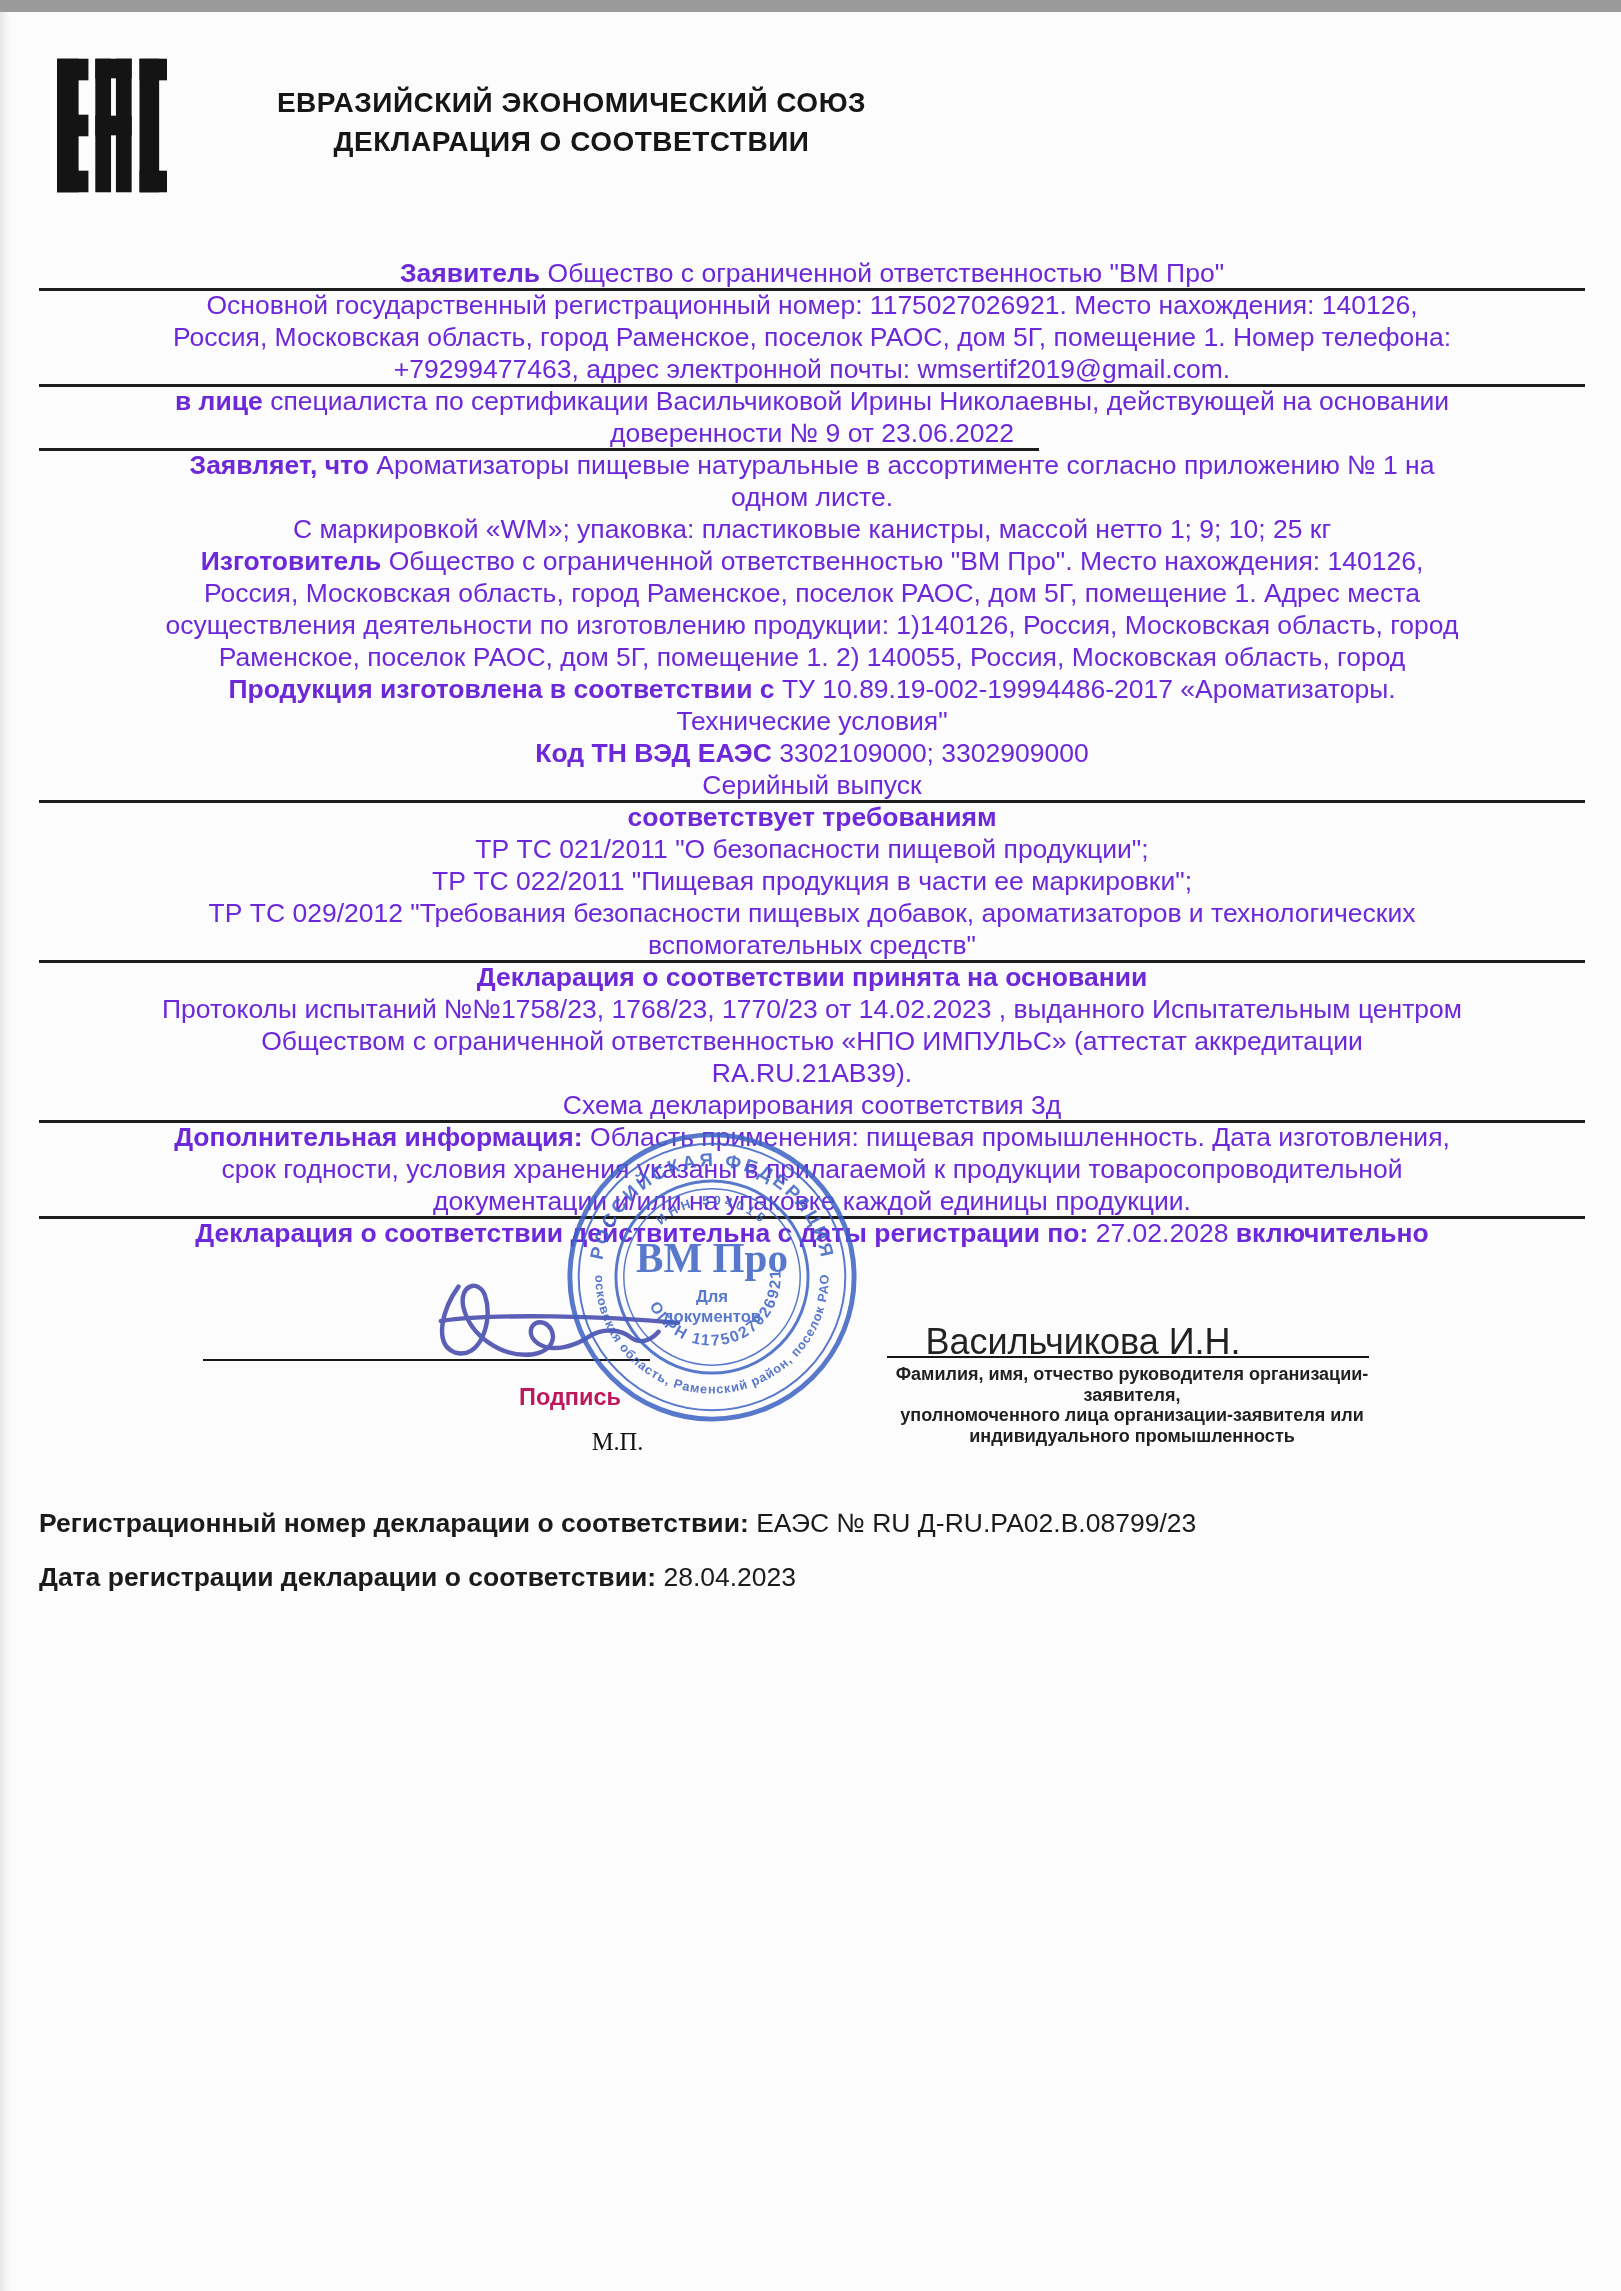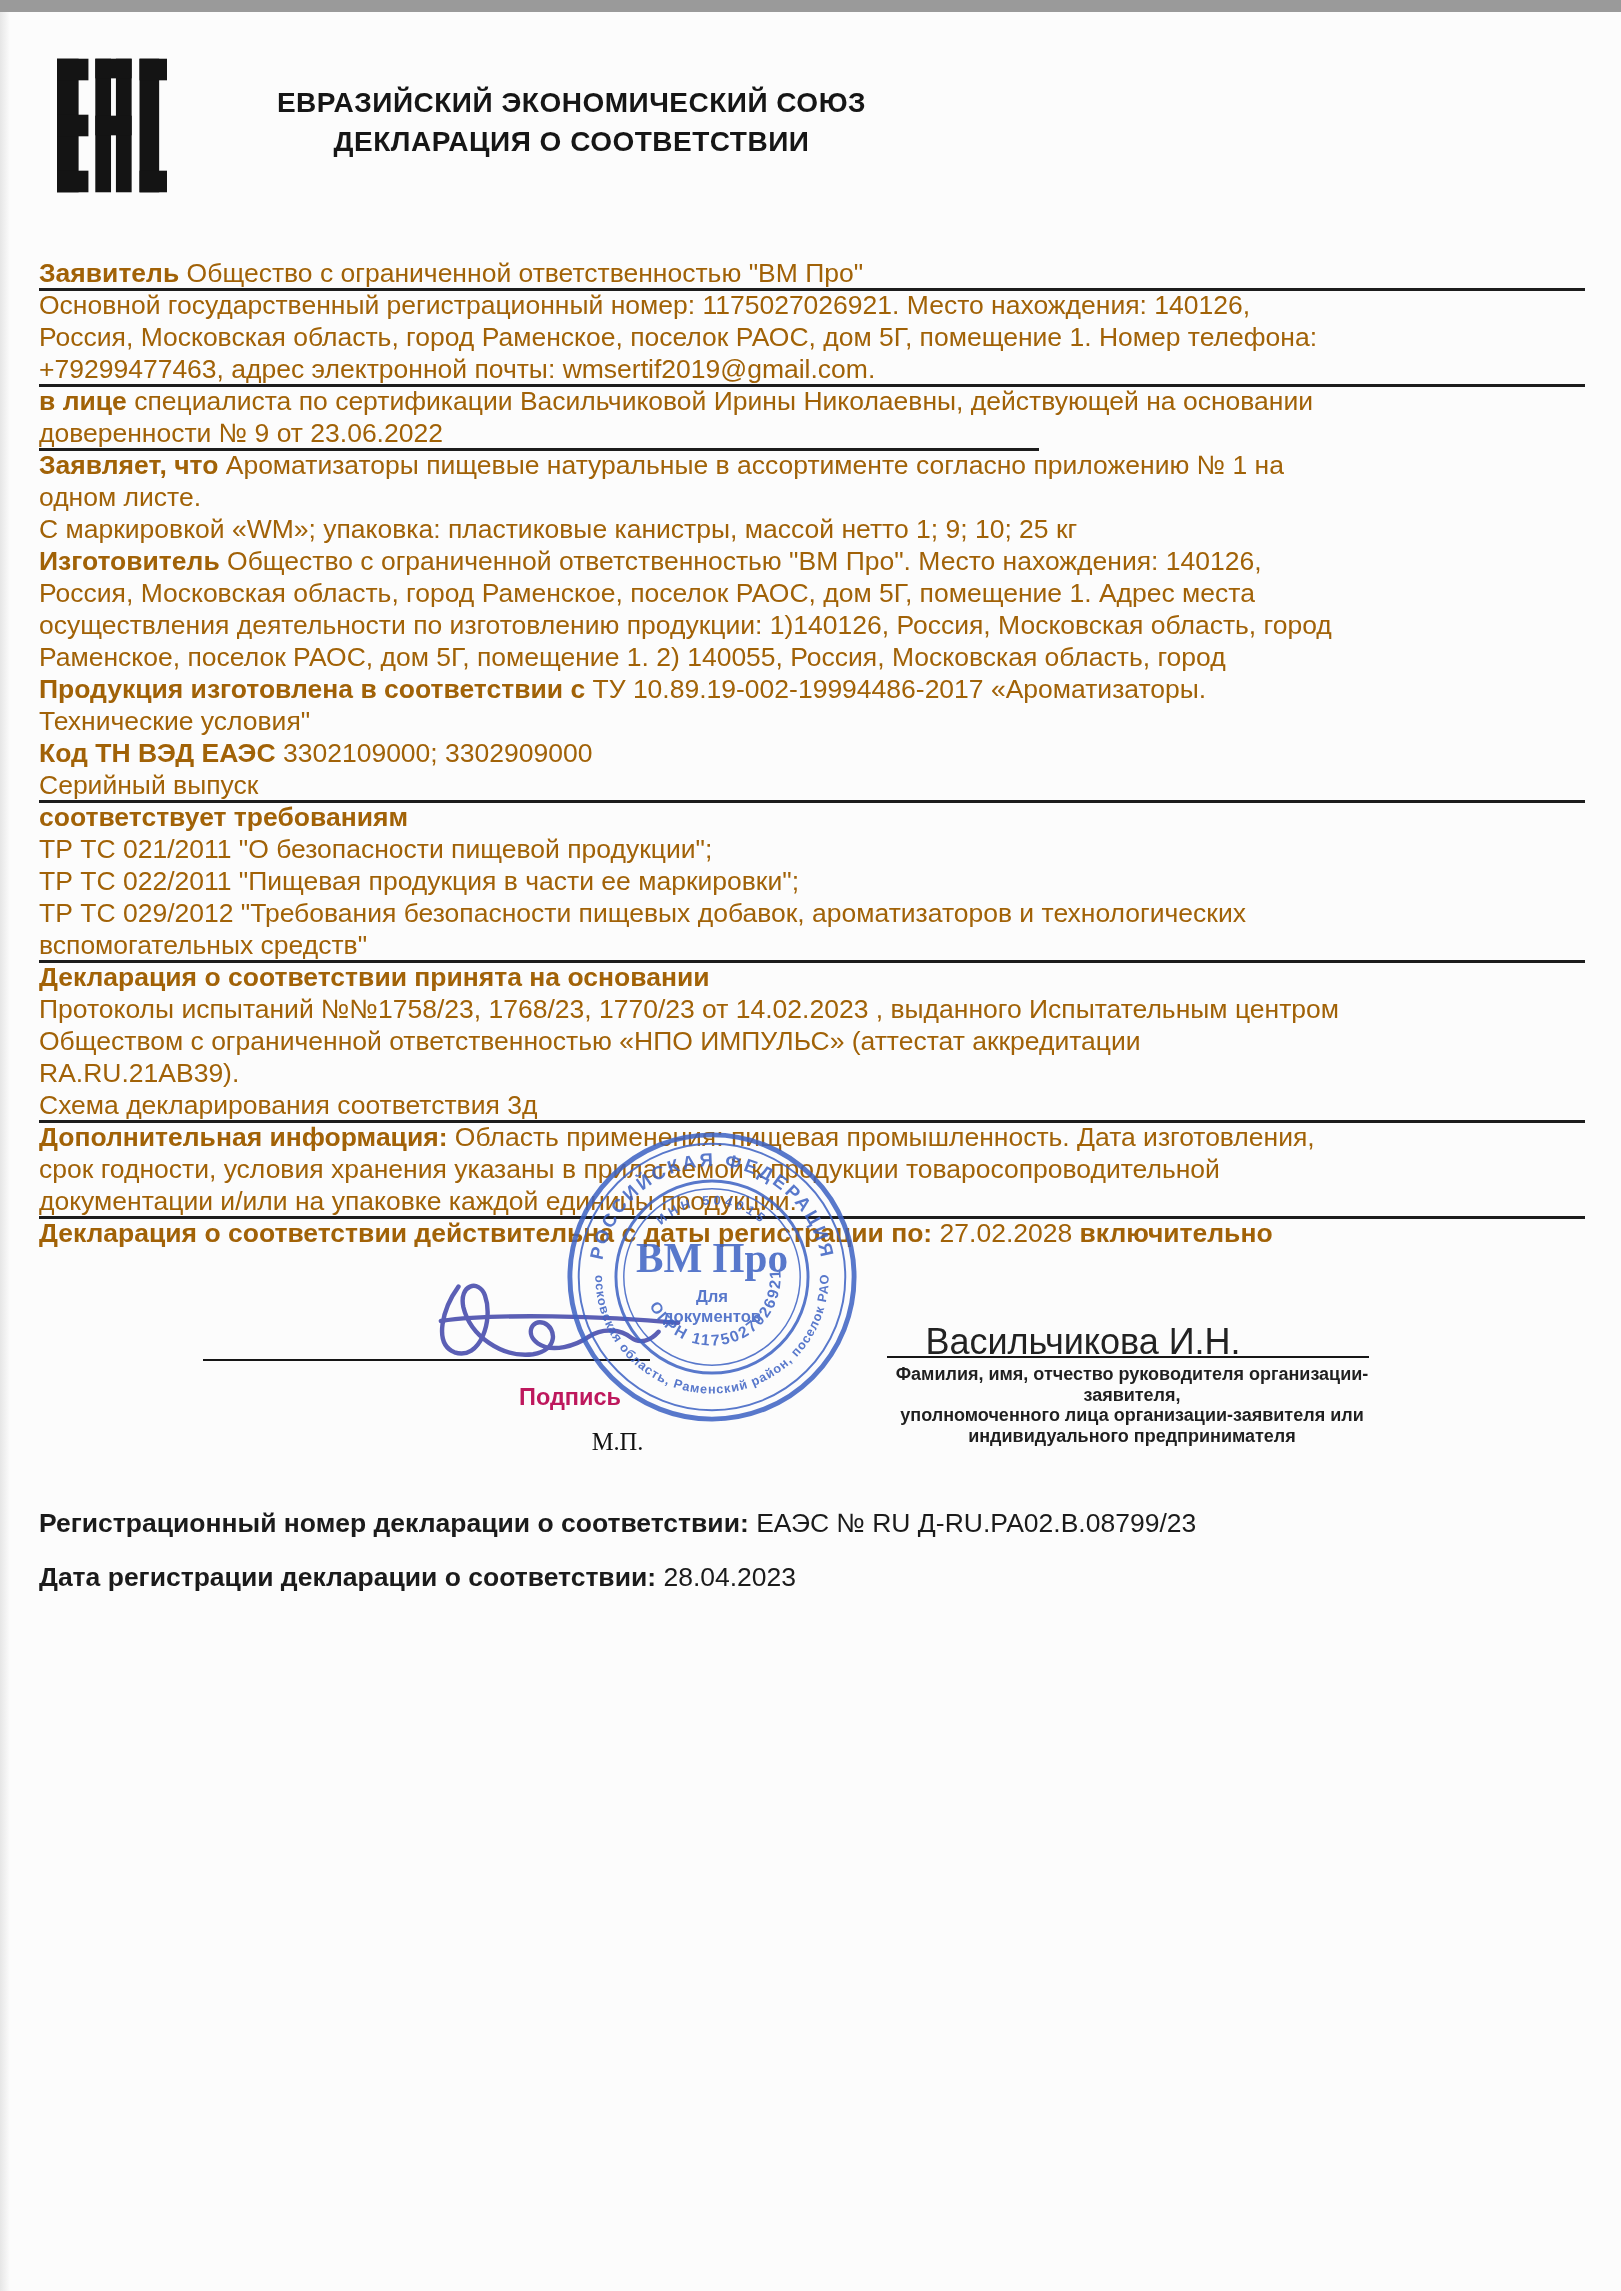--- a/index.html
+++ b/index.html
@@ -17,21 +17,21 @@
     background:linear-gradient(to right,#e6e6e6,rgba(255,255,255,0));
   }
   .eac-logo{position:absolute;left:57px;top:46px;width:110px;height:135px;}
   .title{
     position:absolute;left:0;top:71px;width:1143px;
     text-align:center;font-weight:bold;font-size:28px;line-height:39px;
     letter-spacing:0.5px;color:#161616;
   }
   .doc{
     position:absolute;left:39px;top:245px;width:1546px;
-    font-size:26.5px;line-height:32px;color:#a16207;
+    font-size:26.5px;line-height:32px;color:#6d28d9;text-align:center;
   }
   .ln{position:relative;height:32px;white-space:nowrap;}
   .b{font-weight:bold;}
   .ln.u-full::after,.ln.u-part::after{
     content:"";position:absolute;left:0;bottom:-2px;height:2.9px;background:#1d1d1d;
   }
   .ln.u-full::after{right:0;}
   .ln.u-part::after{width:1000px;}
 
   .sig-line{position:absolute;height:0;border-top:2.9px solid #161616;}
@@ -124,21 +124,21 @@
       <div class="ln u-full"><span>документации и/или на упаковке каждой единицы продукции.</span></div>
       <div class="ln"><span class="b">Декларация о соответствии действительна с даты регистрации по: </span><span>27.02.2028 </span><span class="b">включительно</span></div>
     </div>
 
   <div class="sig-line left"></div>
   <div class="sig-line right"></div>
   <div class="signatory-name">Васильчикова И.Н.</div>
   <div class="name-caption" id="name-caption">
       <div>Фамилия, имя, отчество руководителя организации-заявителя,</div>
       <div>уполномоченного лица организации-заявителя или</div>
-      <div>индивидуального предпринимателя</div>
+      <div>индивидуального промышленность</div>
     </div>
   <div class="sign-label">Подпись</div>
   <div class="mp-label">М.П.</div>
 
   <svg class="signature" viewBox="0 0 270 104" aria-hidden="true">
     <g fill="none" stroke="#4a4fae" stroke-width="4.5" stroke-linecap="round" opacity="0.9">
       <path d="M 32,20 C 16,42 6,78 28,87 C 54,96 68,54 59,29 C 53,12 32,18 37,41 C 44,70 76,93 108,89 C 134,85 132,62 119,57 C 106,53 100,69 113,78 C 128,88 152,80 165,71 C 180,61 198,64 208,72 C 217,79 228,75 236,66"></path>
       <path d="M 14,55 C 70,47 180,50 256,57"></path>
     </g>
   </svg>

